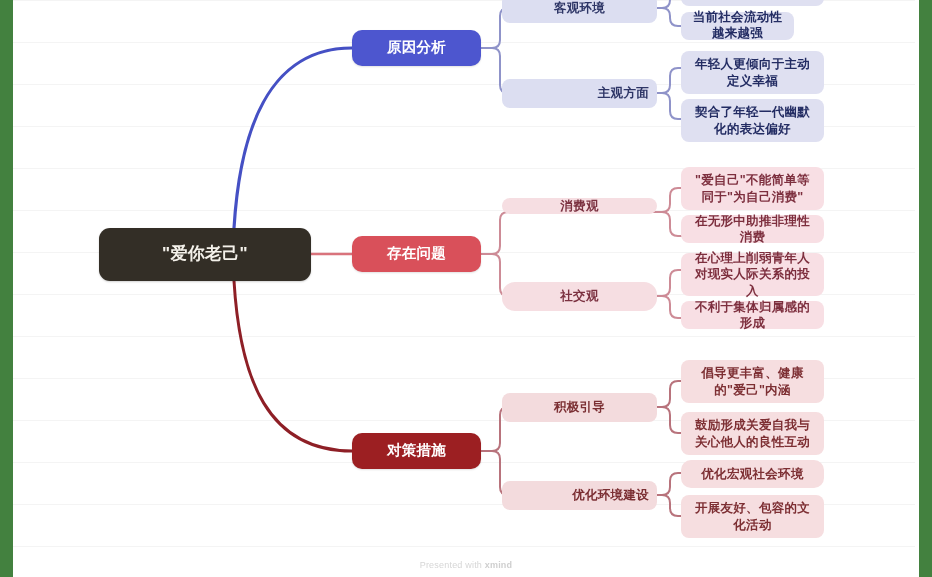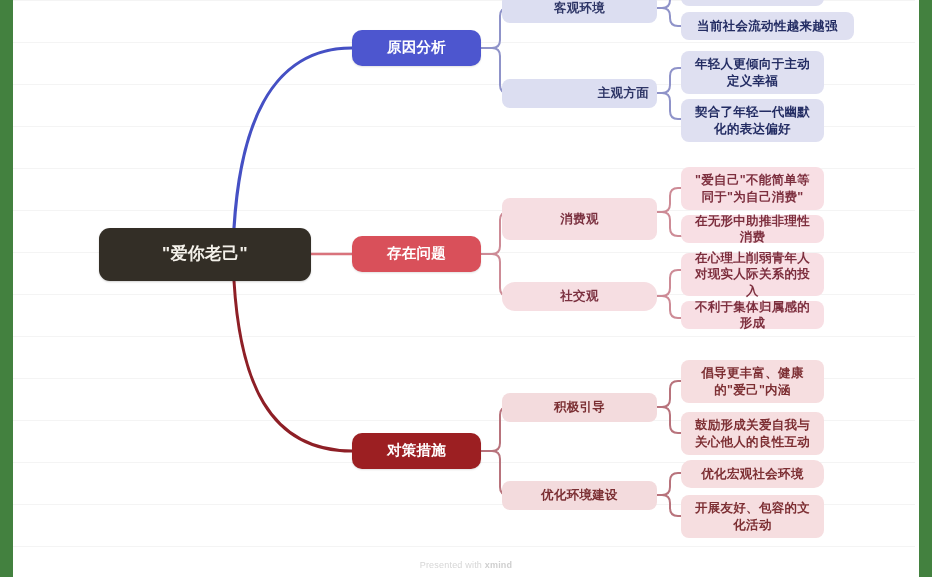--- a/index.html
+++ b/index.html
@@ -176,35 +176,35 @@
   <div class="node sub s-cause" style="left:502px; top:-6px; width:155px; height:29px;">
     <span>客观环境</span>
   </div>
   <div class="node sub s-cause" style="left:502px; top:79px; width:155px; height:29px;justify-content:flex-end;">
     <span>主观方面</span>
   </div>
 
   <div class="node leaf l-cause" style="left:681px; top:-22px; width:143px; height:28px;">
     <span>生活节奏快、压力大</span>
   </div>
-  <div class="node leaf l-cause" style="left:681px; top:12px; width:173px; height:28px;">
+  <div class="node leaf l-cause" style="left:681px; top:12px; width:113px; height:28px;font-family:Liberation Mono, monospace;">
     <span>当前社会流动性越来越强</span>
   </div>
   <div class="node leaf l-cause" style="left:681px; top:51px; width:143px; height:43px;">
     <span>年轻人更倾向于主动定义幸福</span>
   </div>
   <div class="node leaf l-cause" style="left:681px; top:99px; width:143px; height:43px;">
     <span>契合了年轻一代幽默化的表达偏好</span>
   </div>
 
   <div class="node branch b-problem" style="left:352px; top:236px; width:129px; height:36px;">
     <span>存在问题</span>
   </div>
 
-  <div class="node sub s-problem" style="left:502px; top:198px; width:155px; height:42px;">
+  <div class="node sub s-problem" style="left:502px; top:198px; width:155px; height:16px;">
     <span>消费观</span>
   </div>
   <div class="node sub s-problem" style="left:502px; top:282px; width:155px; height:29px;border-radius:13px;">
     <span>社交观</span>
   </div>
 
   <div class="node leaf l-problem" style="left:681px; top:167px; width:143px; height:43px;">
     <span>"爱自己"不能简单等同于"为自己消费"</span>
   </div>
   <div class="node leaf l-problem" style="left:681px; top:215px; width:143px; height:28px;">
@@ -217,21 +217,21 @@
     <span>不利于集体归属感的形成</span>
   </div>
 
   <div class="node branch b-measure" style="left:352px; top:433px; width:129px; height:36px;">
     <span>对策措施</span>
   </div>
 
   <div class="node sub s-measure" style="left:502px; top:393px; width:155px; height:29px;">
     <span>积极引导</span>
   </div>
-  <div class="node sub s-measure" style="left:502px; top:481px; width:155px; height:29px;">
+  <div class="node sub s-measure" style="left:502px; top:481px; width:155px; height:29px;justify-content:flex-end;">
     <span>优化环境建设</span>
   </div>
 
   <div class="node leaf l-measure" style="left:681px; top:360px; width:143px; height:43px;">
     <span>倡导更丰富、健康的"爱己"内涵</span>
   </div>
   <div class="node leaf l-measure" style="left:681px; top:412px; width:143px; height:43px;">
     <span>鼓励形成关爱自我与关心他人的良性互动</span>
   </div>
   <div class="node leaf l-measure" style="left:681px; top:460px; width:143px; height:28px;border-radius:10px;">

